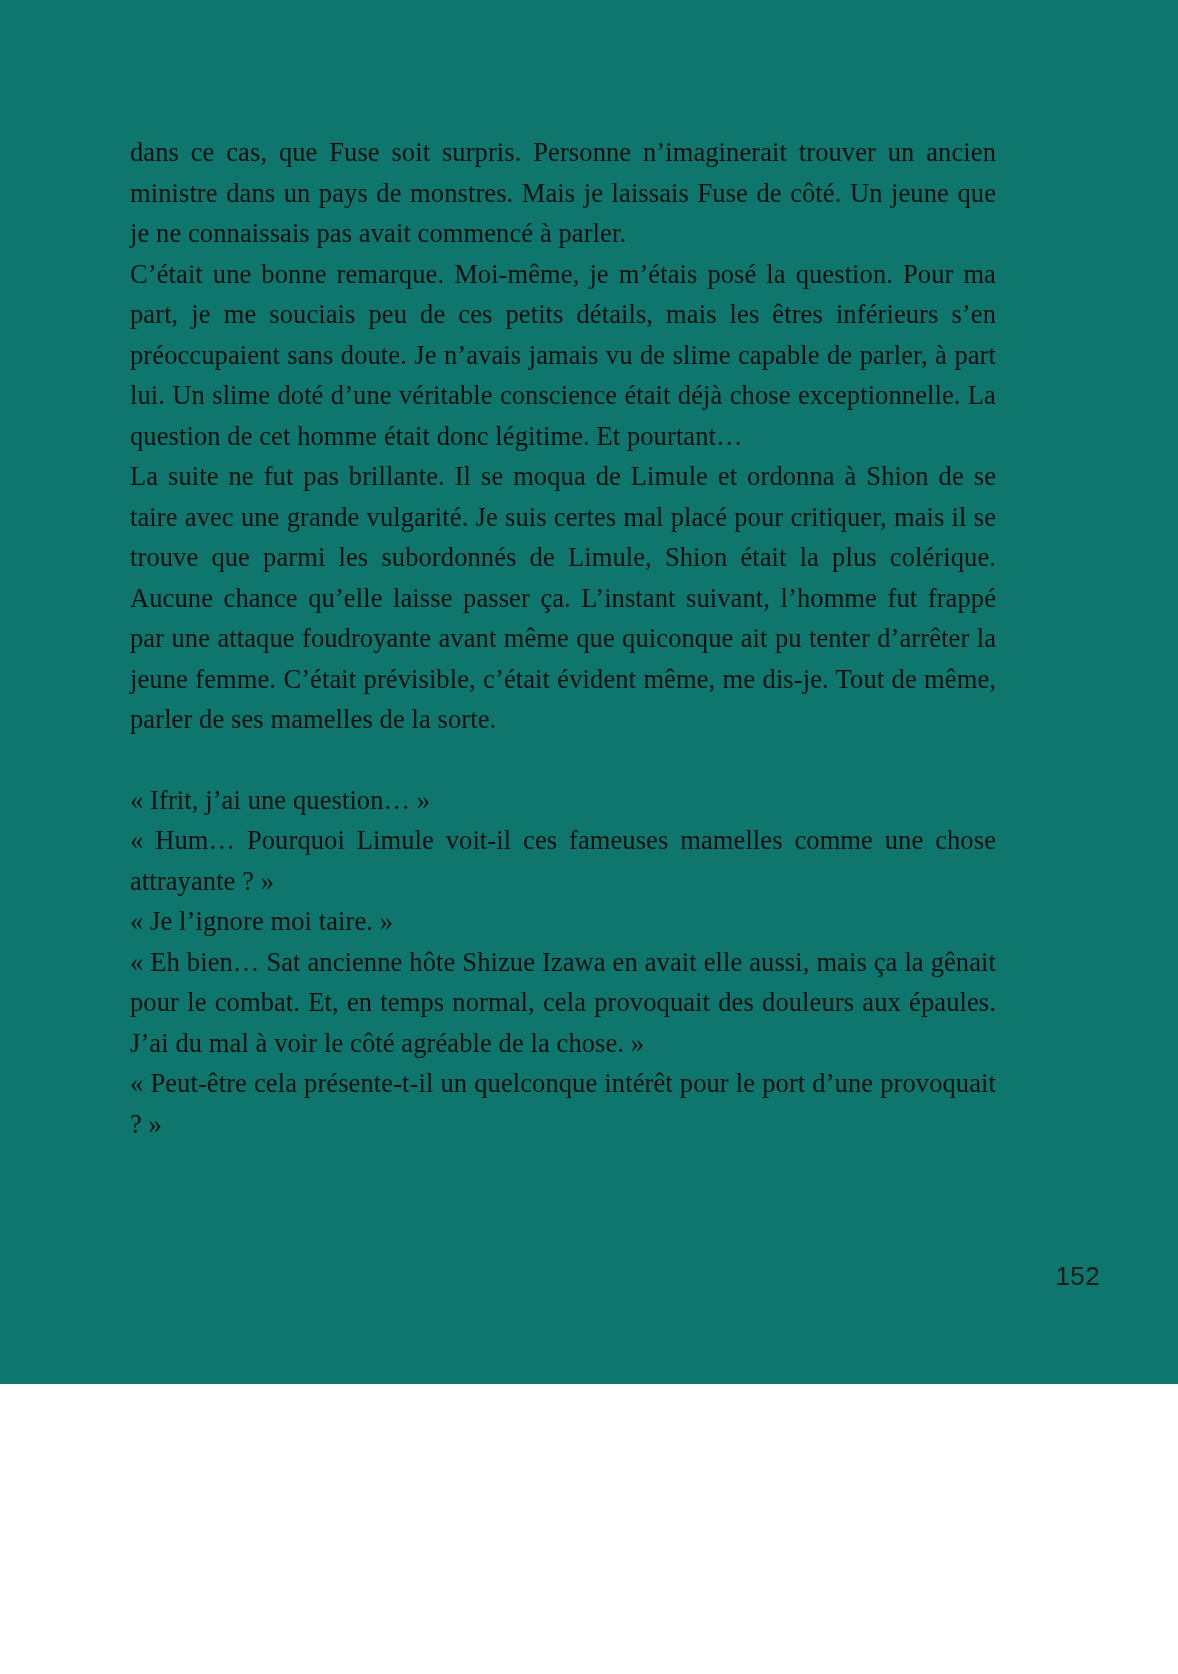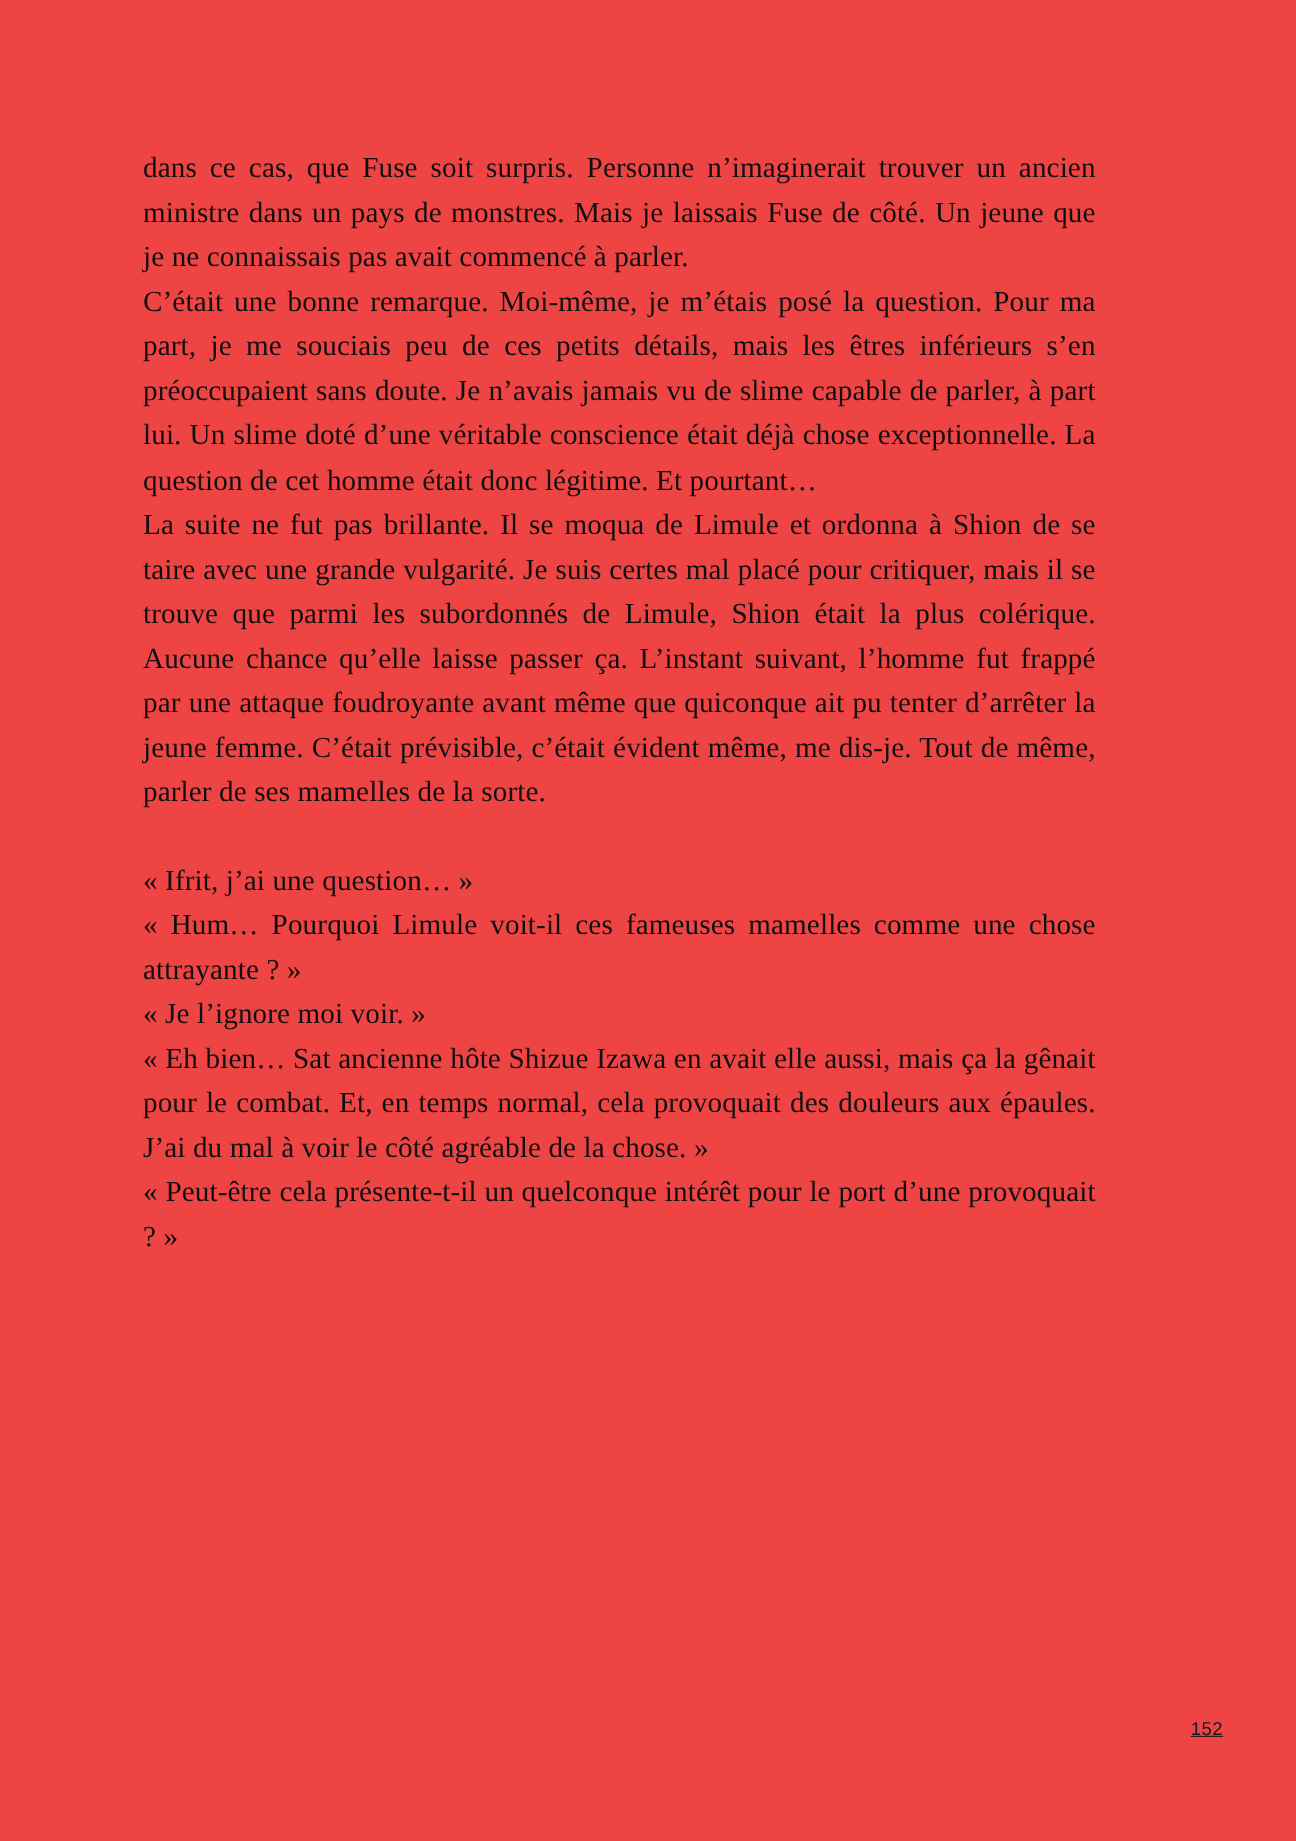--- a/index.html
+++ b/index.html
@@ -3,22 +3,22 @@
 <meta charset="utf-8">
 <style>
   html, body {
     margin: 0;
     padding: 0;
     background: #ffffff;
   }
   .page {
     position: relative;
     width: 1178px;
-    height: 1674px;
-    background: #ef4444;
+    height: 1384px;
+    background: #0f766e;
     box-sizing: border-box;
     font-family: "Liberation Serif", serif;
     color: #101010;
     overflow: hidden;
   }
   .text-column {
     position: absolute;
     left: 130px;
     top: 132px;
     width: 866px;
@@ -30,45 +30,44 @@
     text-align: justify;
     text-justify: inter-word;
     hyphens: none;
     letter-spacing: 0.1px;
   }
   .spacer {
     height: 40px;
   }
   .page-number {
     position: absolute;
-    right: 66px;
+    right: 78px;
     bottom: 92px;
-    font-size: 17px;
+    font-size: 26px;
     font-family: "Liberation Sans", sans-serif;
     color: #1a1a1a;
     letter-spacing: 0.4px;
-    text-decoration: underline;
   }
 </style>
 </head>
 <body>
 
 <div class="page">
 
   <div class="text-column">
 
     <p class="para">dans ce cas, que Fuse soit surpris. Personne n’imaginerait trouver un ancien ministre dans un pays de monstres. Mais je laissais Fuse de côté. Un jeune que je ne connaissais pas avait commencé à parler.</p>
     <p class="para">C’était une bonne remarque. Moi-même, je m’étais posé la question. Pour ma part, je me souciais peu de ces petits détails, mais les êtres inférieurs s’en préoccupaient sans doute. Je n’avais jamais vu de slime capable de parler, à part lui. Un slime doté d’une véritable conscience était déjà chose exceptionnelle. La question de cet homme était donc légitime. Et pourtant…</p>
     <p class="para">La suite ne fut pas brillante. Il se moqua de Limule et ordonna à Shion de se taire avec une grande vulgarité. Je suis certes mal placé pour critiquer, mais il se trouve que parmi les subordonnés de Limule, Shion était la plus colérique. Aucune chance qu’elle laisse passer ça. L’instant suivant, l’homme fut frappé par une attaque foudroyante avant même que quiconque ait pu tenter d’arrêter la jeune femme. C’était prévisible, c’était évident même, me dis-je. Tout de même, parler de ses mamelles de la sorte.</p>
 
     <div class="spacer"></div>
 
     <p class="para">« Ifrit, j’ai une question… »</p>
     <p class="para">« Hum… Pourquoi Limule voit-il ces fameuses mamelles comme une chose attrayante ? »</p>
-    <p class="para">« Je l’ignore moi voir. »</p>
+    <p class="para">« Je l’ignore moi taire. »</p>
     <p class="para">« Eh bien… Sat ancienne hôte Shizue Izawa en avait elle aussi, mais ça la gênait pour le combat. Et, en temps normal, cela provoquait des douleurs aux épaules. J’ai du mal à voir le côté agréable de la chose. »</p>
     <p class="para">« Peut-être cela présente-t-il un quelconque intérêt pour le port d’une provoquait ? »</p>
 
   </div>
 
   <div class="page-number">152</div>
 
 </div>
 
 </body></html>

